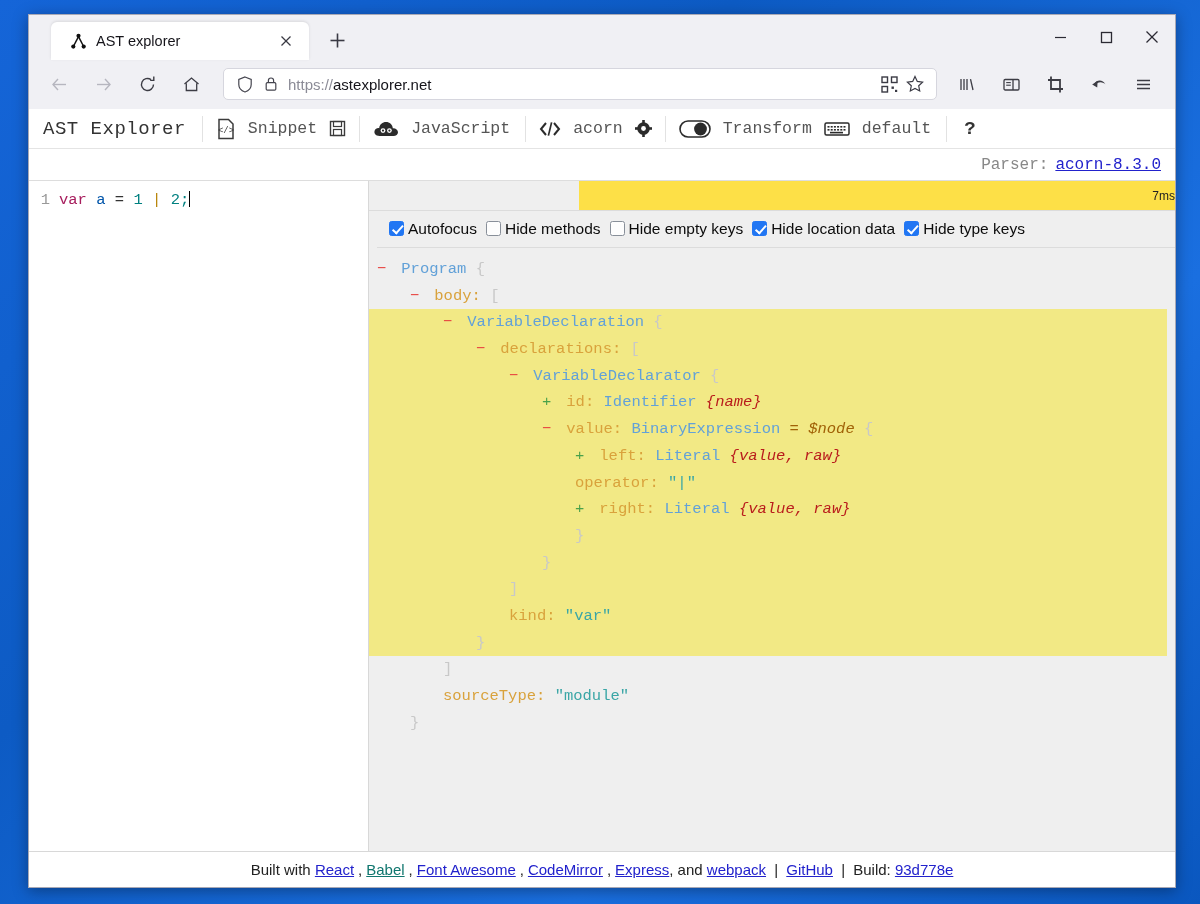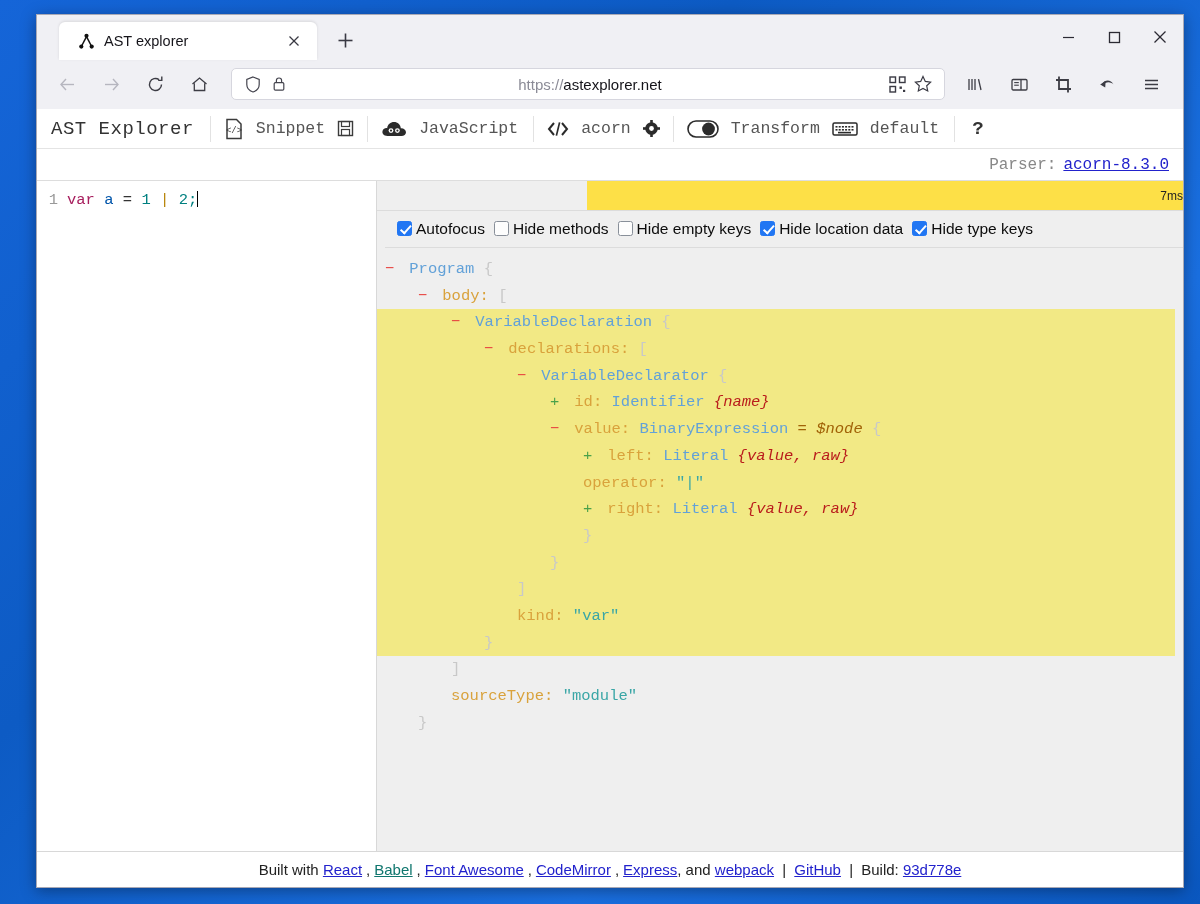--- a/index.html
+++ b/index.html
@@ -9,21 +9,21 @@
     overflow: hidden;
     font-family: "Liberation Sans", sans-serif;
   }
   body {
     background: linear-gradient(135deg, #1565d8 0%, #0d5bc4 35%, #1a6fe0 70%, #0a57bf 100%);
   }
 
   
   .browser-window {
     position: absolute;
-    left: 36px; top: 14px;
+    left: 28px; top: 14px;
     width: 1148px; height: 874px;
     background: #f0f0f4;
     border: 1px solid #a9a9b5;
     box-shadow: 0 3px 14px rgba(0,0,0,0.35);
     display: flex;
     flex-direction: column;
     overflow: hidden;
   }
 
   
@@ -112,21 +112,20 @@
     flex: 1;
     height: 32px;
     background: #ffffff;
     border: 1px solid #d6d6de;
     border-radius: 5px;
     margin: 0 8px 0 10px;
     display: flex;
     align-items: center;
     padding: 0 8px;
     overflow: hidden;
-    text-align: center;
   }
   .urlbar .ic {
     width: 26px; height: 26px;
     display: flex; align-items: center; justify-content: center;
     color: #44444e; flex: none;
   }
   .urltext {
     flex: 1;
     font-size: 15px;
     color: #15141a;

